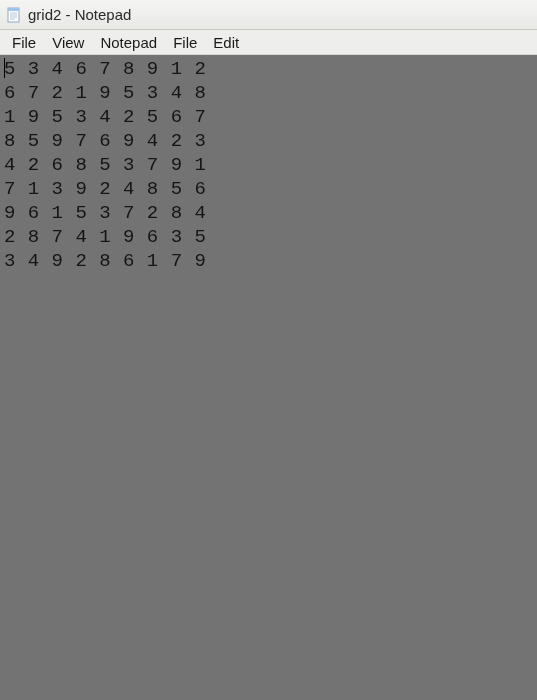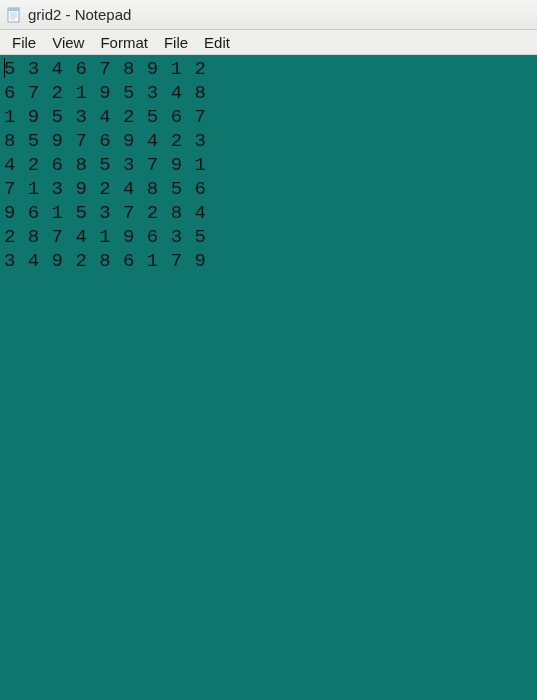--- a/index.html
+++ b/index.html
@@ -51,21 +51,21 @@
       padding: 0 4px;
       font-size: 15px;
       color: #1a1a1a;
     }
     .menubar .menu-item {
       padding: 2px 8px;
       cursor: default;
     }
     .editor {
       flex: 1;
-      background: #0f766e;
+      background: #737373;
       padding: 2px 4px;
       font-family: Consolas, "Courier New", monospace;
       font-size: 19px;
       line-height: 24px;
       color: #151515;
       white-space: pre;
       overflow: auto;
       border: none;
       outline: none;
       resize: none;
@@ -99,21 +99,21 @@
         <line x1="4" y1="10" x2="11" y2="10" stroke="#b8c8d8" stroke-width="1"></line>
         <line x1="4" y1="12" x2="9" y2="12" stroke="#b8c8d8" stroke-width="1"></line>
       </svg>
     </span>
     <span>grid2 - Notepad</span>
   </div>
 
   <div class="menubar">
     <span class="menu-item">File</span>
     <span class="menu-item">View</span>
-    <span class="menu-item">Format</span>
+    <span class="menu-item">Notepad</span>
     <span class="menu-item">File</span>
     <span class="menu-item">Edit</span>
   </div>
 
   <div class="editor-wrap">
     <div class="caret"></div>
     <div class="editor" contenteditable="false" style="">5 3 4 6 7 8 9 1 2
 6 7 2 1 9 5 3 4 8
 1 9 5 3 4 2 5 6 7
 8 5 9 7 6 9 4 2 3

